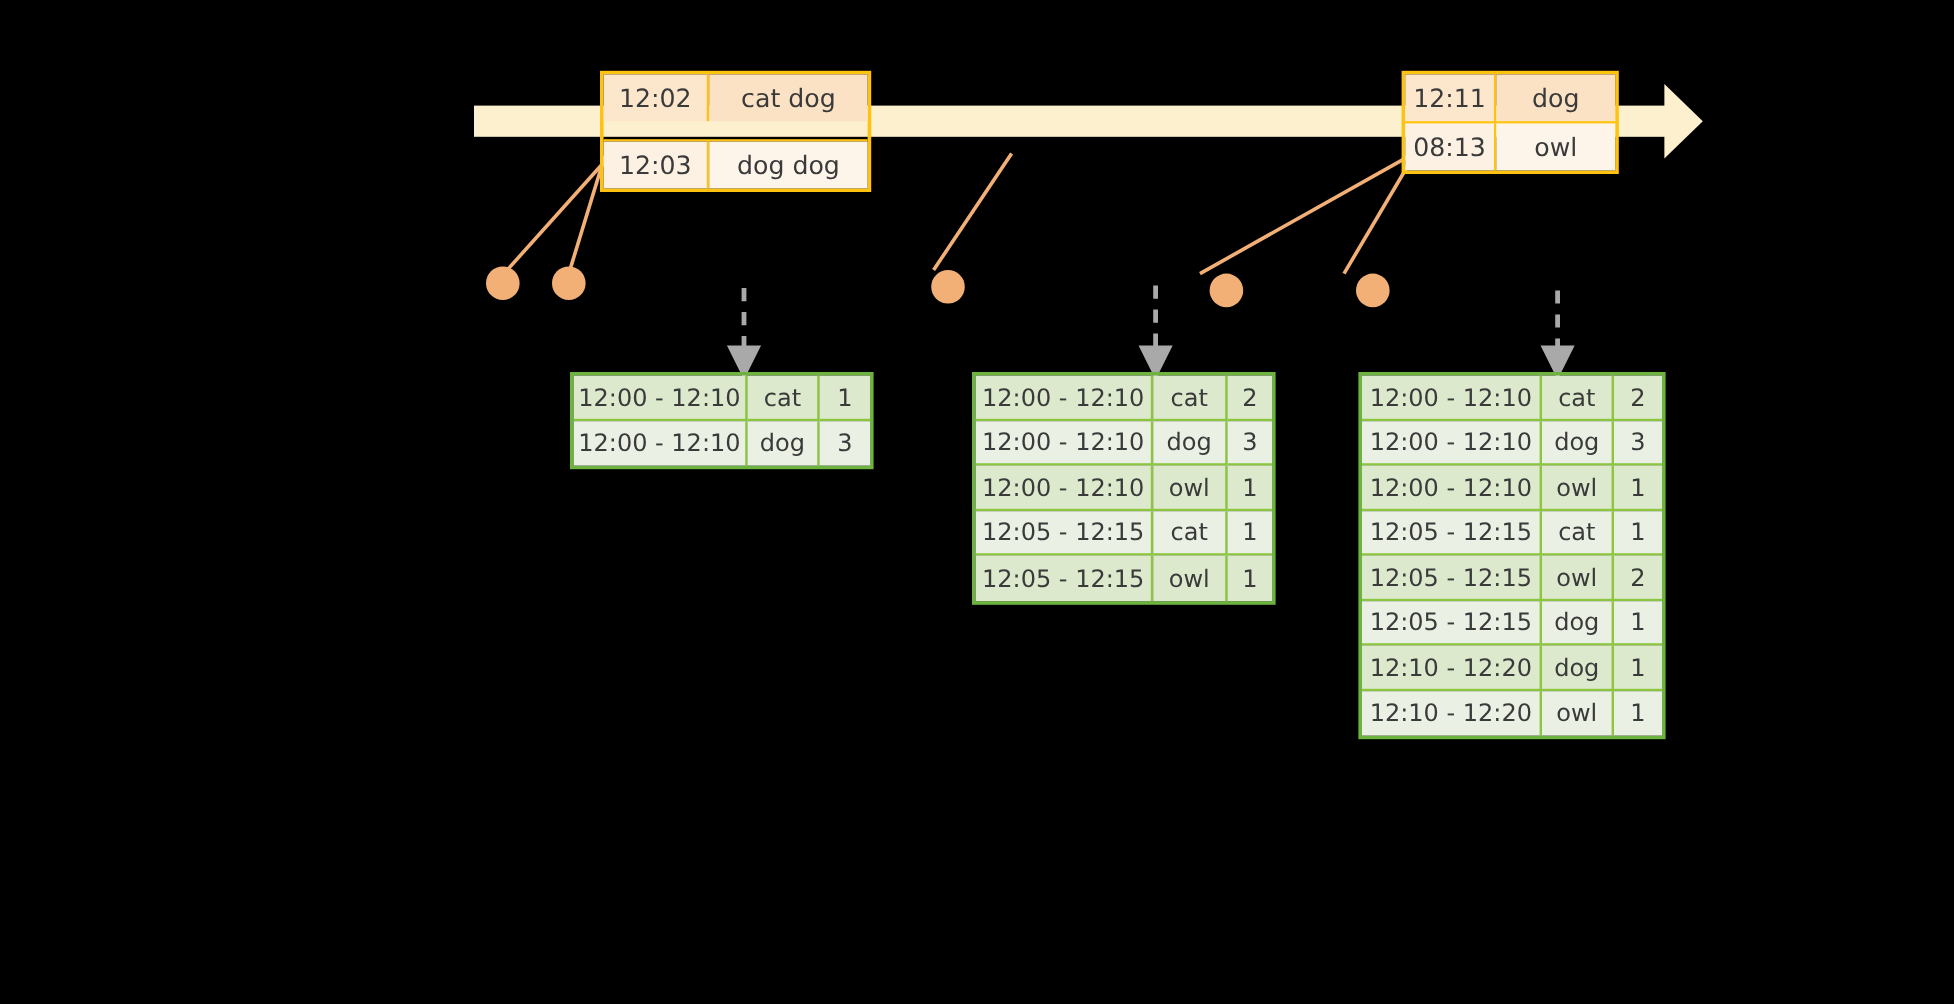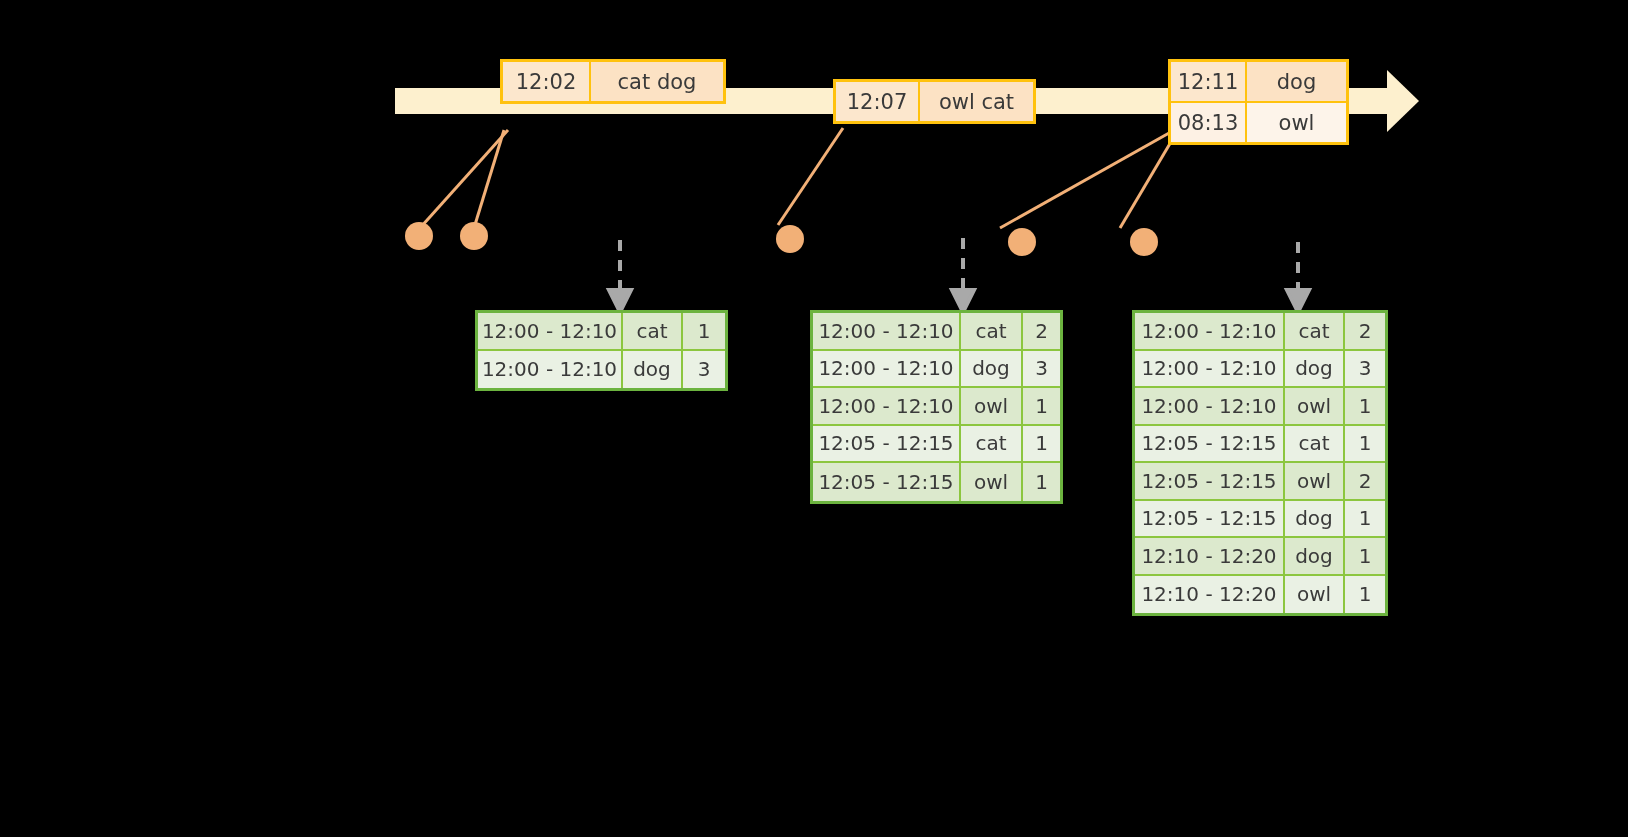--- a/index.html
+++ b/index.html
@@ -156,28 +156,26 @@
   </svg>
 
   <div class="timeline-bar"></div>
   <div class="timeline-head"></div>
 
   <div class="record" id="record-1">
     <div class="record-row shade-a">
       <div class="rec-time">12:02</div>
       <div class="rec-payload">cat dog</div>
     </div>
+    <div class="record-row shade-b">
+      <div class="rec-time">12:03</div>
+      <div class="rec-payload">dog dog</div>
+    </div>
   </div>
 
-  <div class="record" id="record-2">
-    <div class="record-row shade-a">
-      <div class="rec-time">12:07</div>
-      <div class="rec-payload">owl cat</div>
-    </div>
-  </div>
 
   <div class="record" id="record-3">
     <div class="record-row shade-a">
       <div class="rec-time">12:11</div>
       <div class="rec-payload">dog</div>
     </div>
     <div class="record-row shade-b">
       <div class="rec-time">08:13</div>
       <div class="rec-payload">owl</div>
     </div>

